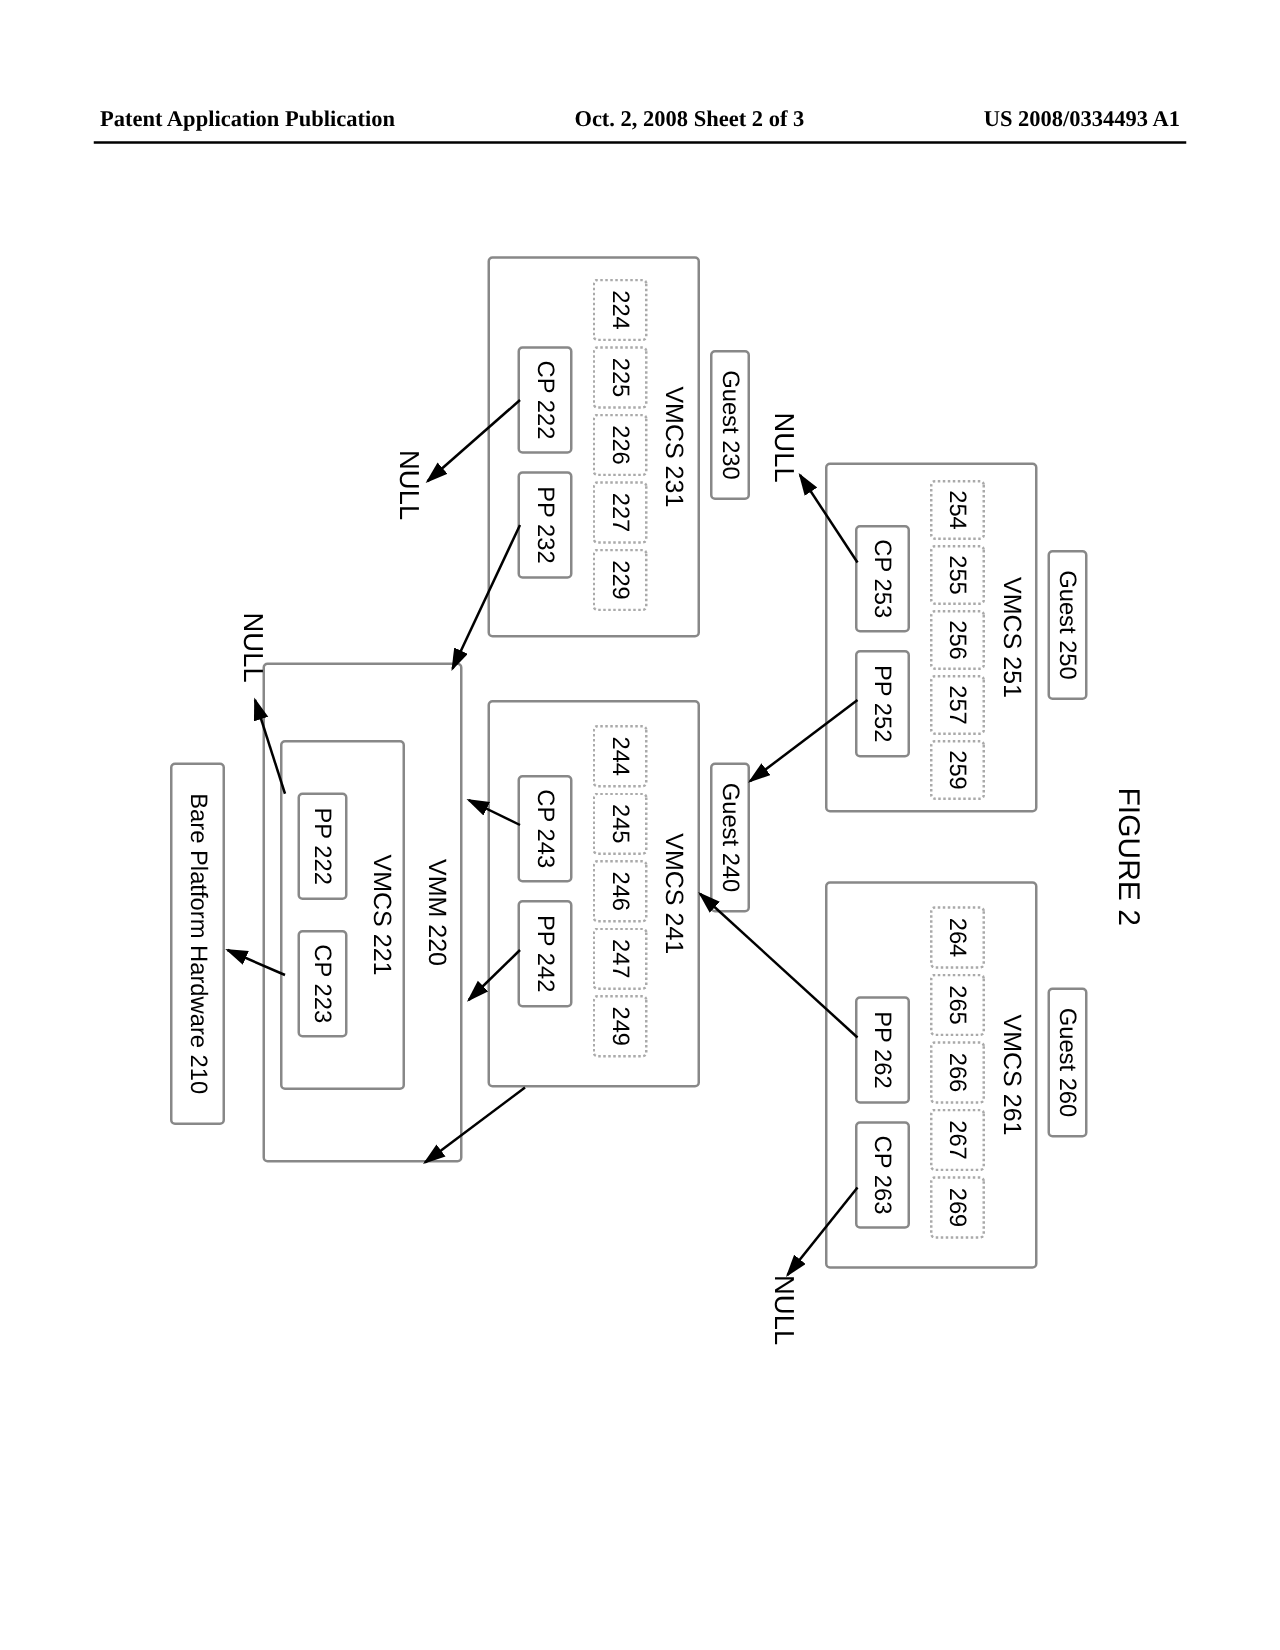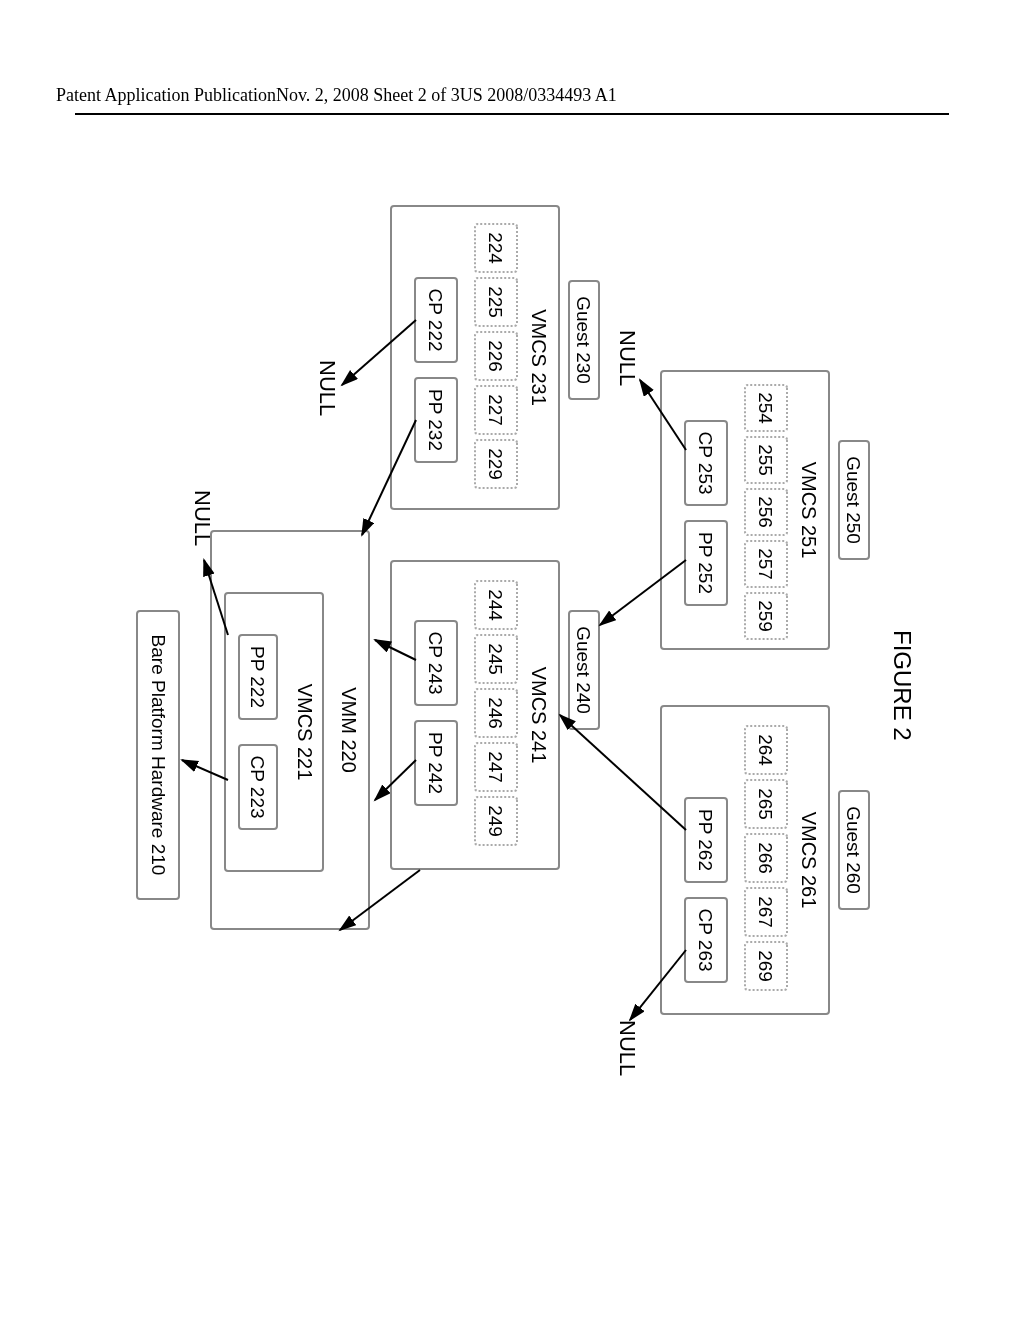--- a/index.html
+++ b/index.html
@@ -8,24 +8,25 @@
     height: 1320px;
     background: #fff;
     font-family: "Times New Roman", Times, serif;
     position: relative;
   }
   .header {
     position: absolute;
     top: 85px;
     left: 0;
     width: 1024px;
-    padding: 0 56px;
+    padding: 0 80px;
     display: flex;
+    justify-content: space-between;
     font-size: 18px;
-    font-weight: normal;
+    font-weight: bold;
   }
   .header .divider {
     position: absolute;
     top: 28px;
     left: 75px;
     right: 75px;
     height: 2px;
     background: #000;
   }
   .figure-area {
@@ -84,21 +85,21 @@
     width: 1020px;
     height: 820px;
     pointer-events: none;
   }
 </style>
 </head>
 <body>
 
 <div class="header">
   <span>Patent Application Publication</span>
-  <span>Nov. 2, 2008  Sheet 2 of 3</span>
+  <span>Oct. 2, 2008  Sheet 2 of 3</span>
   <span>US 2008/0334493 A1</span>
   <div class="divider"></div>
 </div>
 
 <div class="figure-area">
   <div class="rot">
 
     <div class="fig-title">FIGURE 2</div>
 
     <div class="box" style="left:280px; top:50px; width:120px; height:32px;">

